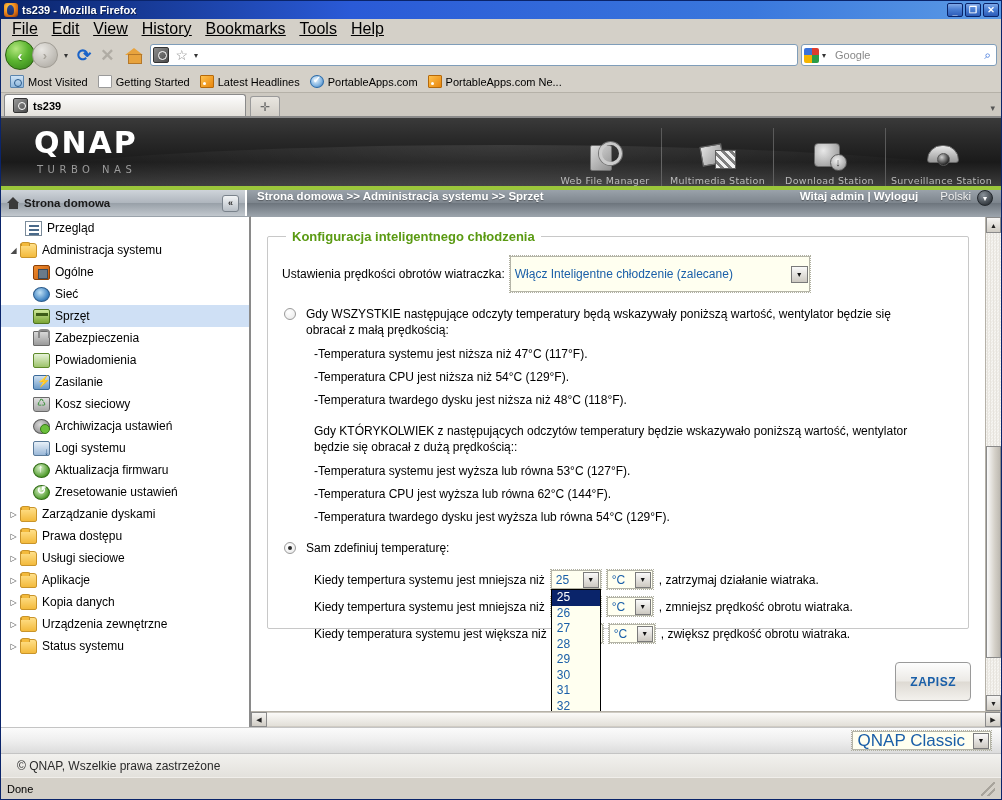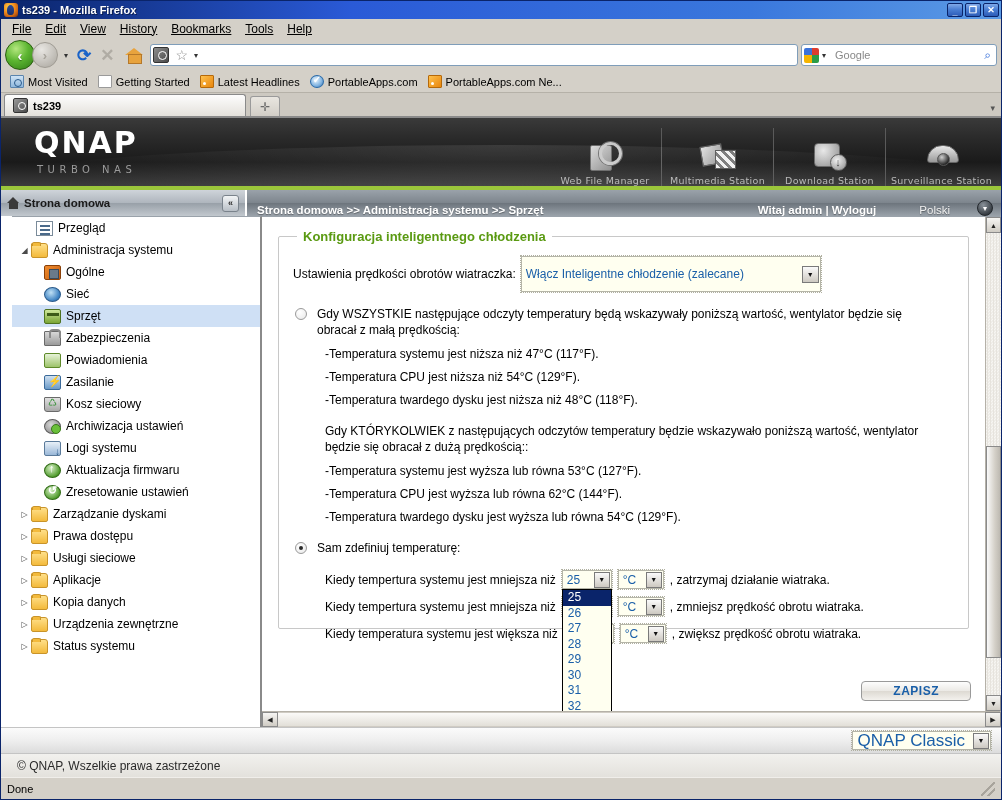--- a/index.html
+++ b/index.html
@@ -60,21 +60,21 @@
   .winbtn.min span { top: 70%; }
 
   
   #menubar {
     height: 20px; background: #d4d0c8;
     display: flex; align-items: center; padding-left: 4px;
     border-bottom: 1px solid #d4d0c8;
     flex: 0 0 auto;
   }
   #menubar .mi {
-    padding: 2px 7px; font-size: 12px; color: #000; cursor: default; text-decoration: underline;
+    padding: 2px 7px; font-size: 16px; color: #000; cursor: default; text-decoration: underline;
   }
   #menubar .mi u { text-decoration: underline; }
 
   
   #navbar {
     height: 32px; background: #d4d0c8;
     display: flex; align-items: center; gap: 3px;
     padding: 0 4px; flex: 0 0 auto;
   }
   .navicon { display: flex; align-items: center; justify-content: center; cursor: default; }
@@ -302,23 +302,22 @@
   #collapse-btn {
     width: 17px; height: 17px; flex: 0 0 auto;
     background: linear-gradient(to bottom,#f2f4f6,#b8bfc6);
     border: 1px solid #7a838c; border-radius: 3px;
     display: flex; align-items: center; justify-content: center;
     color: #2a2a2a; font-size: 9px; font-weight: bold; cursor: default;
   }
   #crumbbar {
     flex: 1 1 auto;
     background: linear-gradient(to bottom,#9aa2aa 0%, #7e868e 48%, #6e767e 52%, #9aa2aa 100%);
-    display: flex; align-items: flex-end; padding: 0 8px 0 10px;
+    display: flex; align-items: flex-start; padding: 0 8px 0 10px;
     color: #fff;
-    gap: 21px;
   }
   #crumbbar .crumb {
     font-size: 11.5px; font-weight: bold; flex: 1 1 auto;
     text-shadow: 0 1px 1px rgba(0,0,0,.35);
     white-space: nowrap;
   }
   #crumbbar .welcome {
     font-size: 11.5px; font-weight: bold; margin-right: 22px;
     text-shadow: 0 1px 1px rgba(0,0,0,.35); white-space: nowrap;
   }
@@ -337,21 +336,20 @@
   
   #body { flex: 1 1 auto; display: flex; min-height: 0; }
 
   #sidebar {
     width: 250px; flex: 0 0 auto;
     background: #fff;
     border-right: 2px solid #8a8a8a;
     display: flex; flex-direction: column;
     overflow: hidden;
     border-top: 1px solid #9aa2aa;
-    margin-left: 11px;
   }
   .navitem {
     display: flex; align-items: center;
     height: 22px; padding-left: 6px; cursor: default;
     font-size: 12px; color: #000; white-space: nowrap;
   }
   .navitem.selected { background: #cfe0f5; }
   .navitem .twisty {
     width: 13px; flex: 0 0 auto; color: #4a4a4a; font-size: 8px;
     display:flex; align-items:center; justify-content:center;
@@ -483,21 +481,21 @@
   }
   #dropdown-list .dopt {
     height: 15.5px; line-height: 15.5px;
     font-size: 12px; color: #1a5fa8; padding-left: 5px;
     cursor: default;
   }
   #dropdown-list .dopt.sel { background: #0a246a; color: #fff; }
 
   .savebar { position: absolute; right: 14px; bottom: 10px; }
   .savebtn {
-    min-width: 70px; height: 20px; padding: 0 31px;
+    min-width: 70px; height: 39px; padding: 0 14px;
     background: linear-gradient(to bottom,#fdfdfd 0%, #eceae6 48%, #dedad3 52%, #f3f1ed 100%);
     border: 1px solid #9a9a9a; border-radius: 4px;
     color: #1a5fa8; font-size: 12px; font-weight: bold;
     display: flex; align-items: center; justify-content: center;
     cursor: default; letter-spacing: .5px;
   }
 
   
   .vscroll {
     width: 16px; flex: 0 0 auto; background: #f0f0f0;

